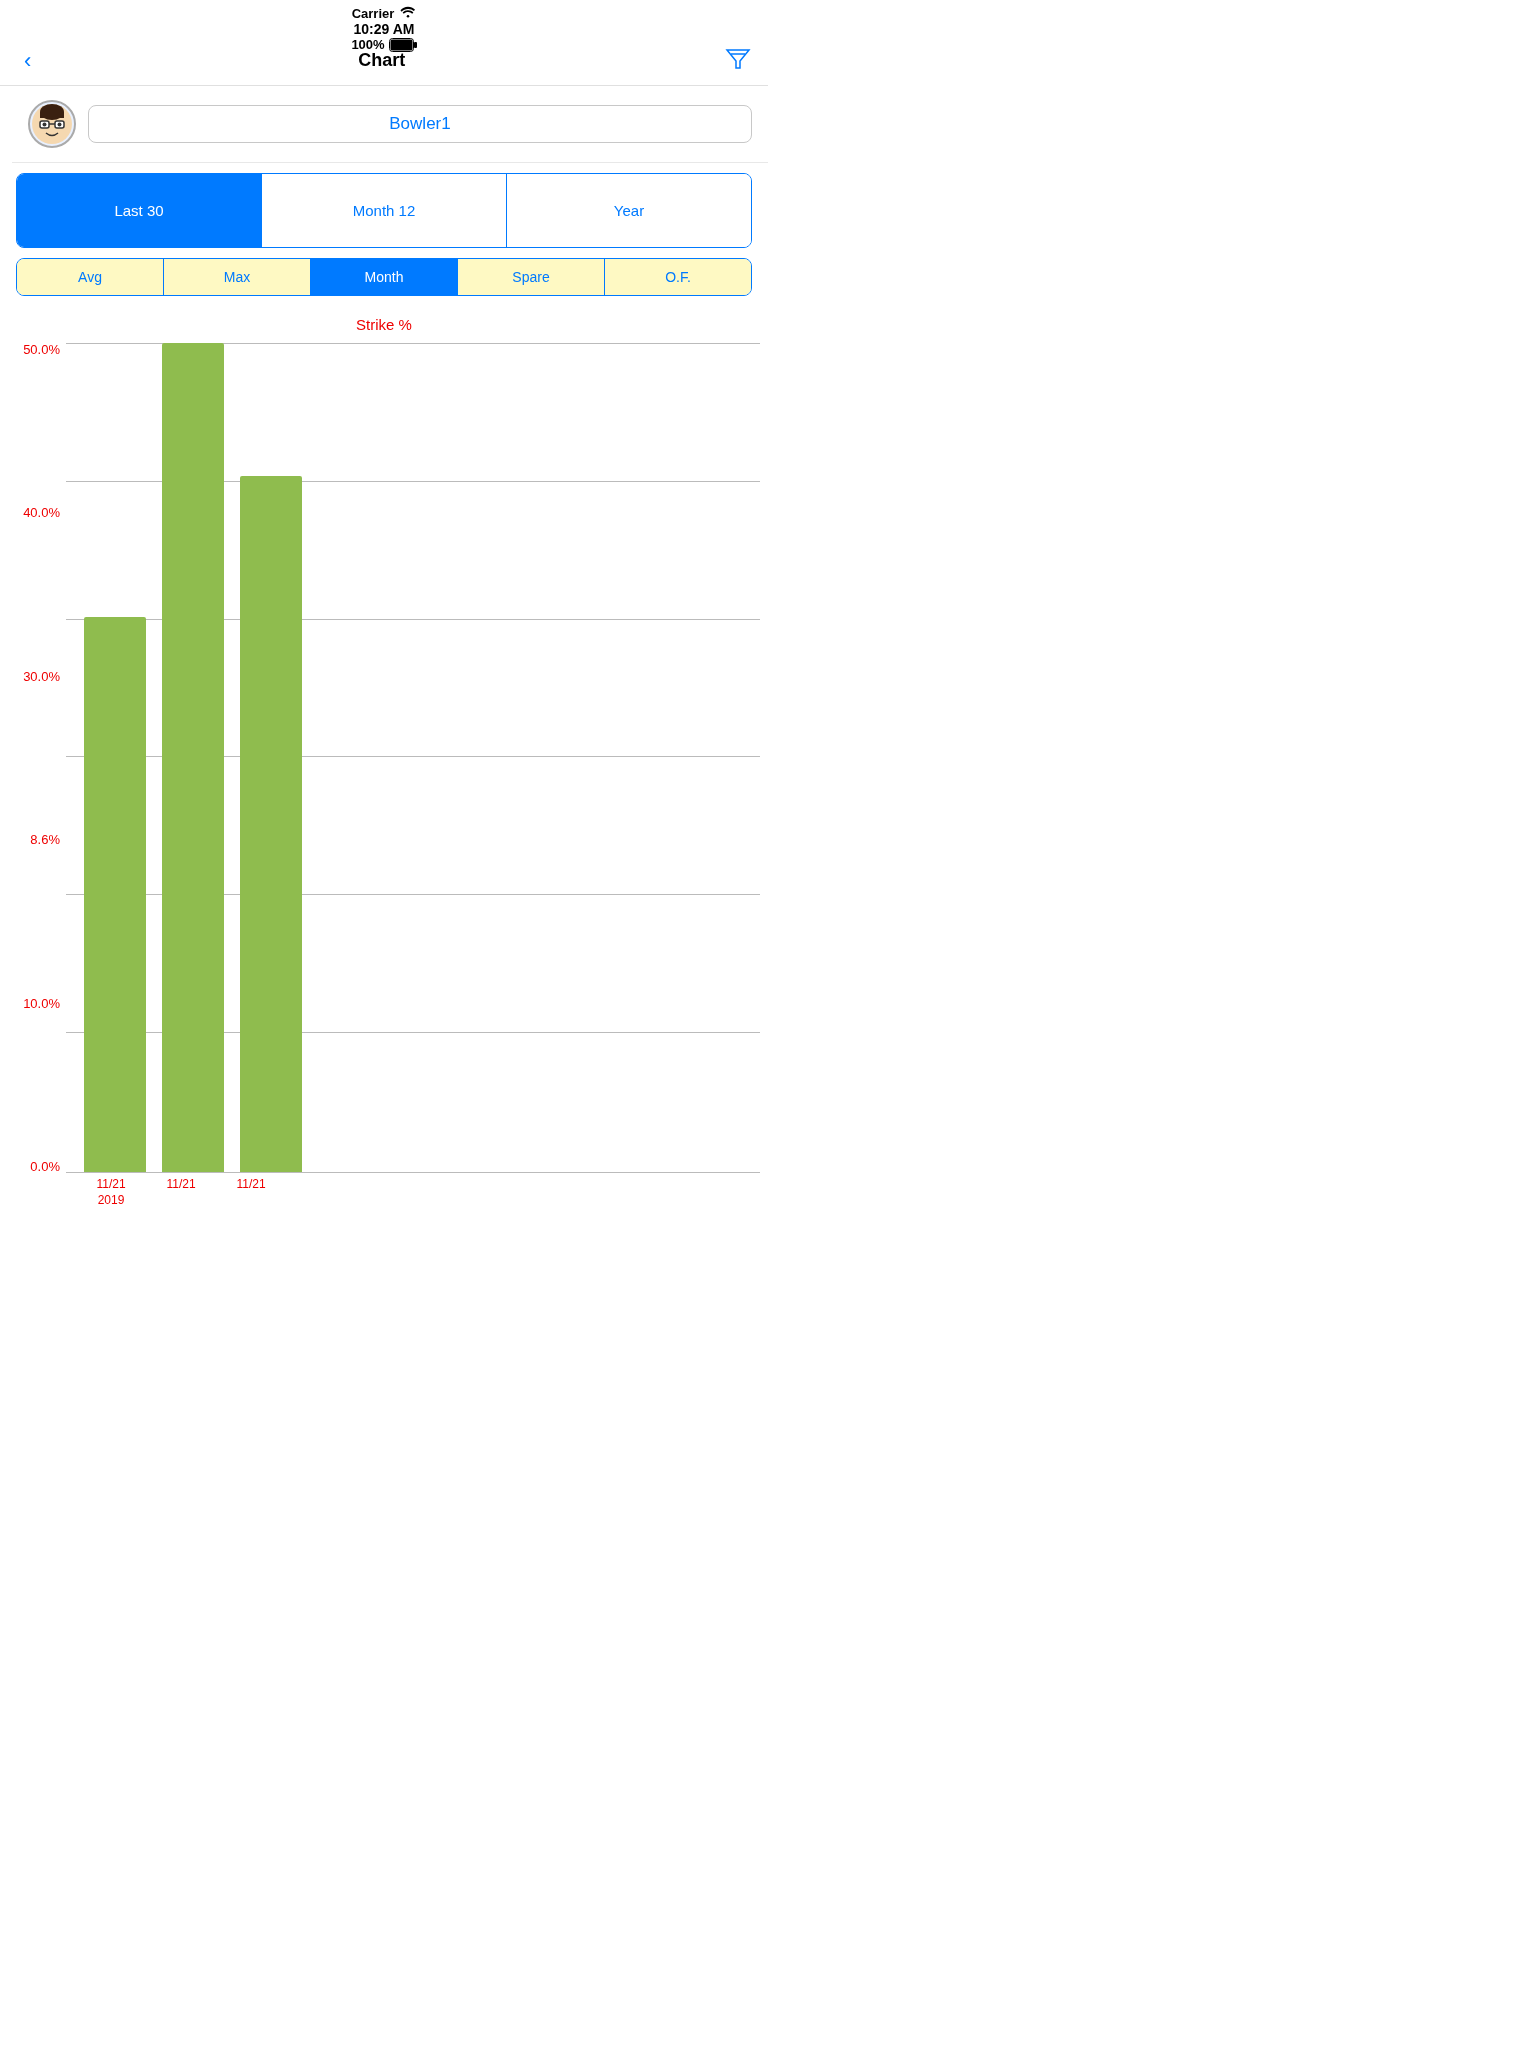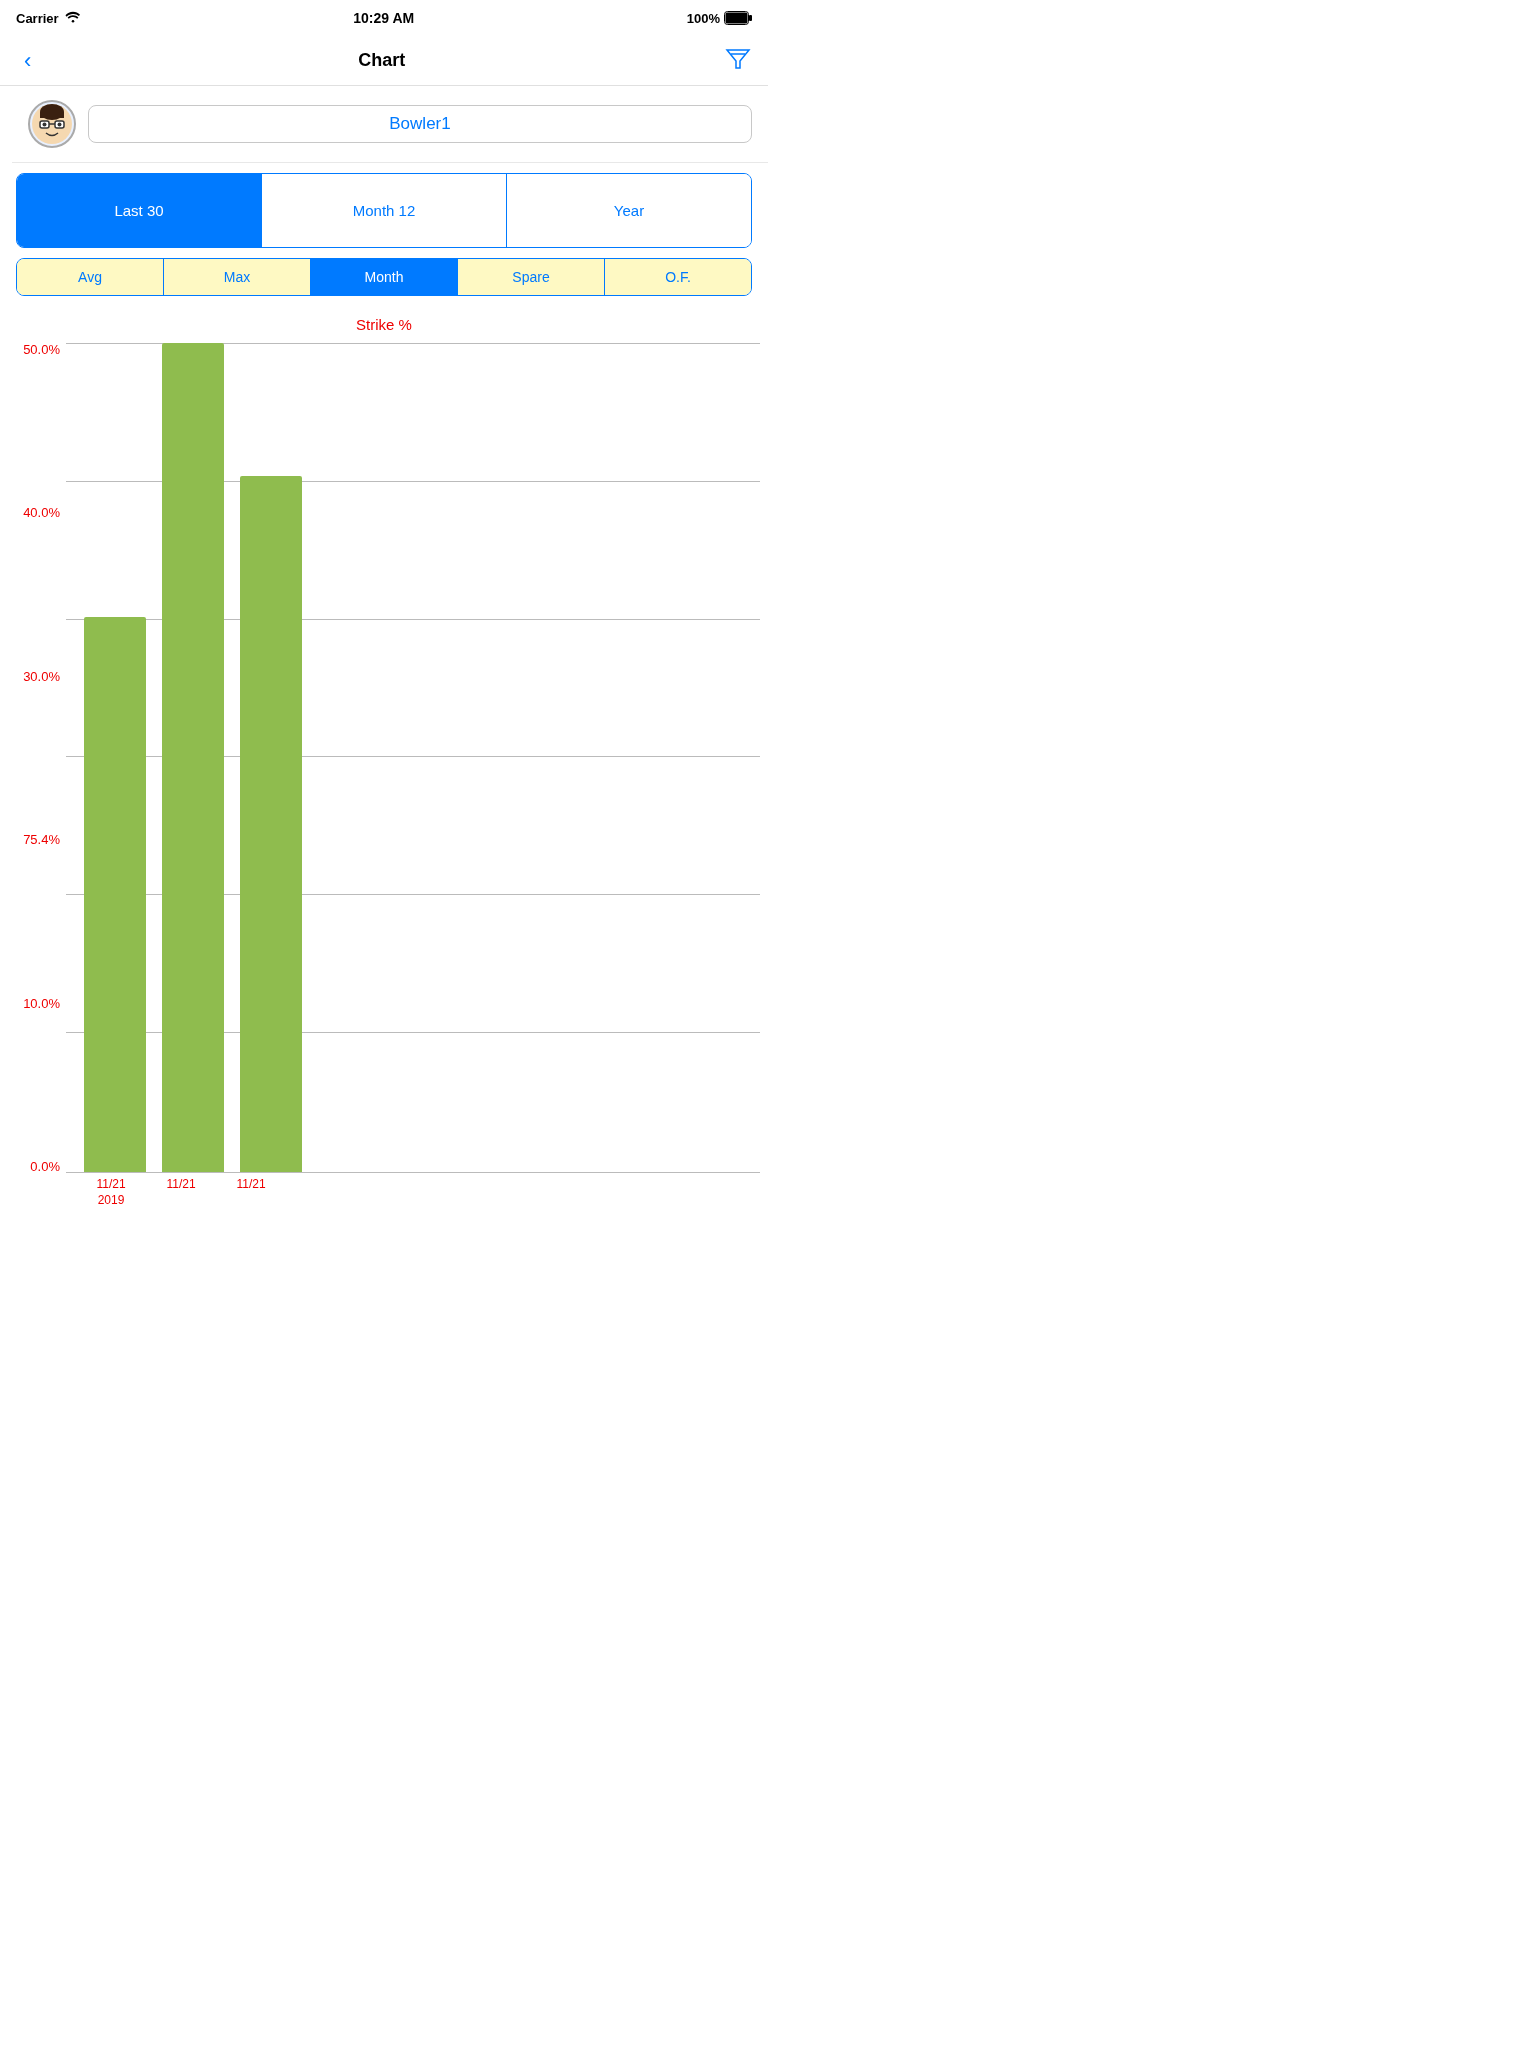--- a/index.html
+++ b/index.html
@@ -13,20 +13,21 @@
     }
 
     
     .status-bar {
       display: flex;
       justify-content: space-between;
       align-items: center;
       padding: 6px 16px;
       height: 36px;
       background: #fff;
+      flex-direction: column;
     }
     .status-left {
       display: flex;
       align-items: center;
       gap: 6px;
       font-size: 13px;
       font-weight: 600;
     }
     .wifi-icon svg { width: 16px; height: 12px; }
     .status-center {
@@ -289,21 +290,21 @@
 </div>
 
 <div class="chart-section">
   <div class="chart-title">Strike %</div>
   <div style="position:relative; height: 860px;">
 
     <div class="y-axis" style="height: 830px; bottom: 30px; gap: 29px;">
       <span class="y-label">50.0%</span>
       <span class="y-label">40.0%</span>
       <span class="y-label">30.0%</span>
-      <span class="y-label">75.4%</span>
+      <span class="y-label">8.6%</span>
       <span class="y-label">10.0%</span>
       <span class="y-label">0.0%</span>
     </div>
 
     <div style="position: absolute; left: 58px; right: 0; height: 860px;">
 
       <div style="position: absolute; top: 0; left: 0; right: 0; height: 830px;">
         <div style="position: absolute; top: 0; left: 0; right: 0; height: 1px; background: #bbb;"></div>
         <div style="position: absolute; top: 16.6%; left: 0; right: 0; height: 1px; background: #bbb;"></div>
         <div style="position: absolute; top: 33.2%; left: 0; right: 0; height: 1px; background: #bbb;"></div>

